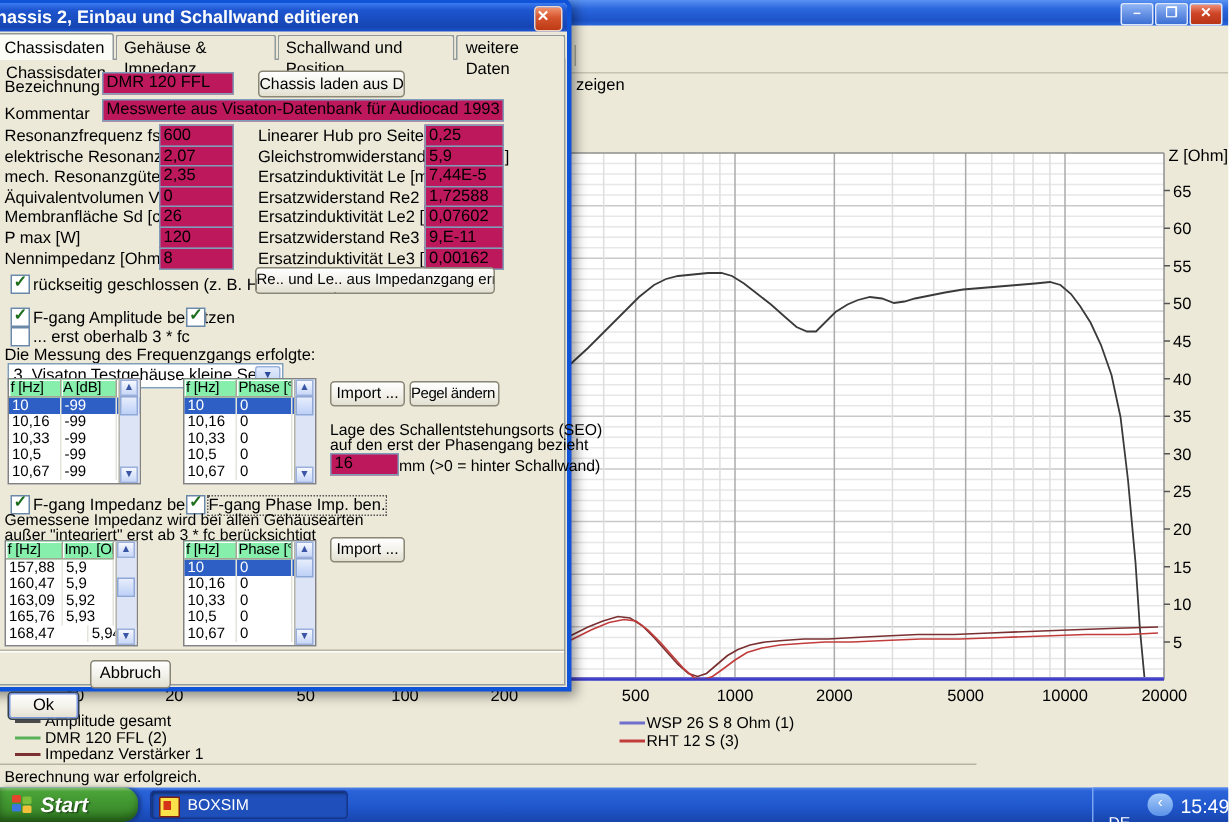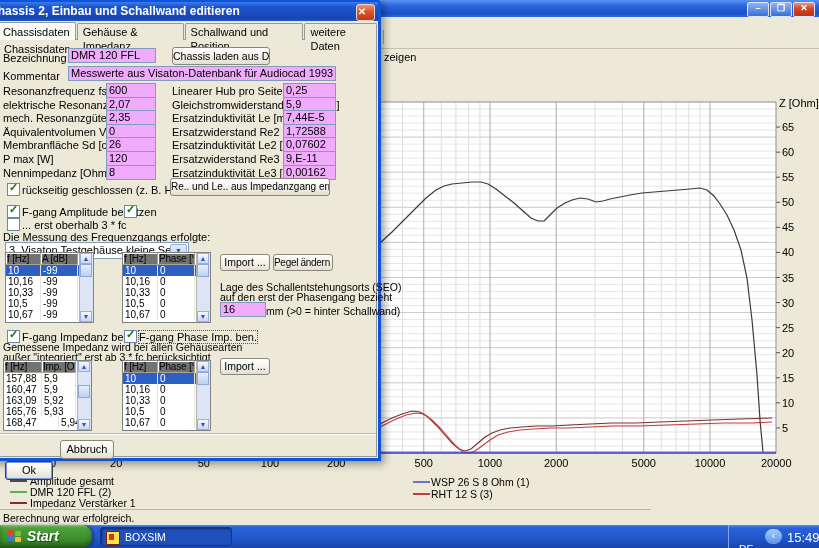--- a/index.html
+++ b/index.html
@@ -32,35 +32,35 @@
     background:linear-gradient(180deg,#f0926f,#d6552e 45%,#bc3a14);color:#fff;font-size:10px;line-height:14px;
     text-align:center;font-weight:bold;}
   #dlg-body{position:relative;width:384px;height:437px;font-size:11px;}
   #tab-page{position:absolute;left:1px;right:1px;top:18px;bottom:1px;border:1px solid #919b9c;}
   #tab-strip{position:absolute;left:3px;top:2px;height:17px;display:flex;z-index:2;}
   .tab{font-size:11px;line-height:14px;padding:1px 5px 0;margin-right:1px;border:1px solid #919b9c;border-bottom:none;
     border-radius:2px 2px 0 0;background:#ece9d8;}
   .tab.active{background:#fcfcf7;margin-top:-1px;padding-top:2px;}
   .lbl{position:absolute;font-size:11px;line-height:12px;white-space:nowrap;z-index:2;}
   .lbl-sm{position:absolute;font-size:10.5px;line-height:10.5px;white-space:nowrap;z-index:2;}
-  .tbx{position:absolute;height:13px;background:#f0abfc;border:1px solid #7f9db9;font-size:11px;line-height:13px;
+  .tbx{position:absolute;height:13px;background:#be185d;border:1px solid #7f9db9;font-size:11px;line-height:13px;
     padding:0 2px;white-space:nowrap;overflow:hidden;z-index:2;}
   .btn{position:absolute;background:linear-gradient(180deg,#fff,#f2f1ea 55%,#e2dfd0);border:1px solid #8a8778;
     border-radius:3px;font-size:11px;text-align:center;z-index:2;overflow:hidden;white-space:nowrap;}
   .btn.default{border:1px solid #33404f;box-shadow:0 0 0 1px #7a96df inset;}
   .cb{position:absolute;width:11px;height:11px;background:#fff;border:1px solid #6a88a8;z-index:2;}
   .cb.checked::after{content:"✓";position:absolute;left:1px;top:-3px;font-size:11px;font-weight:bold;color:#1c6e1c;}
   .focus-dotted{outline:1px dotted #555;}
   .dd{position:absolute;background:#fff;border:1px solid #7f9db9;z-index:2;}
   .dd-text{font-size:11px;line-height:15px;padding-left:3px;white-space:nowrap;overflow:hidden;}
   .dd-btn{position:absolute;right:1px;top:1px;width:15px;height:13px;border:1px solid #98b0dd;border-radius:2px;
     background:linear-gradient(180deg,#e4ecfc,#b9ccf2);color:#2b4a9c;font-size:7px;line-height:12px;text-align:center;}
   .grid{position:absolute;width:87px;height:69px;background:#fff;border:1px solid #828282;z-index:2;}
   .grid-hdr{display:flex;height:12px;}
-  .ghc{background:#737373;border-right:1px solid #a8a595;border-bottom:1px solid #a8a595;
+  .ghc{background:#86efac;border-right:1px solid #a8a595;border-bottom:1px solid #a8a595;
     box-shadow:inset 1px 1px 0 #fff;font-size:10px;letter-spacing:-0.2px;line-height:12px;padding:0 1px;
     overflow:hidden;white-space:nowrap;box-sizing:border-box;}
   .grid-row{display:flex;height:11px;line-height:11px;font-size:10px;}
   .gc{padding:0 2px;border-right:1px solid #e4e4da;overflow:hidden;white-space:nowrap;box-sizing:border-box;}
   .row-sel{background:#2e5fc5;color:#fff;}
   .vscroll{position:absolute;top:0;right:0;width:13px;bottom:0;background:#dde4f6;border-left:1px solid #b4b4a8;}
   .sb{position:absolute;left:0;width:12px;height:11px;background:linear-gradient(180deg,#f5f8ff,#c8d7f8);
     border:1px solid #9cb0dc;color:#3a55a5;font-size:7px;line-height:9px;text-align:center;box-sizing:border-box;}
   .sb-thumb{position:absolute;left:0;width:12px;height:13px;background:linear-gradient(180deg,#e7eefd,#bdd0f6);
     border:1px solid #8fa8d8;box-sizing:border-box;}

